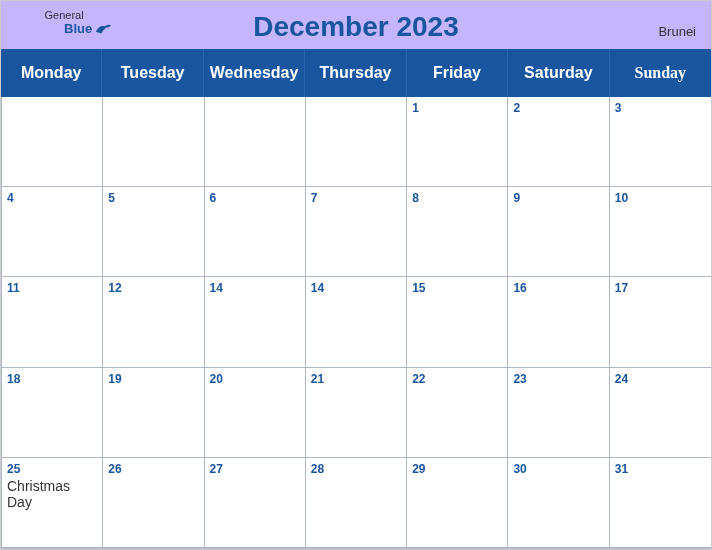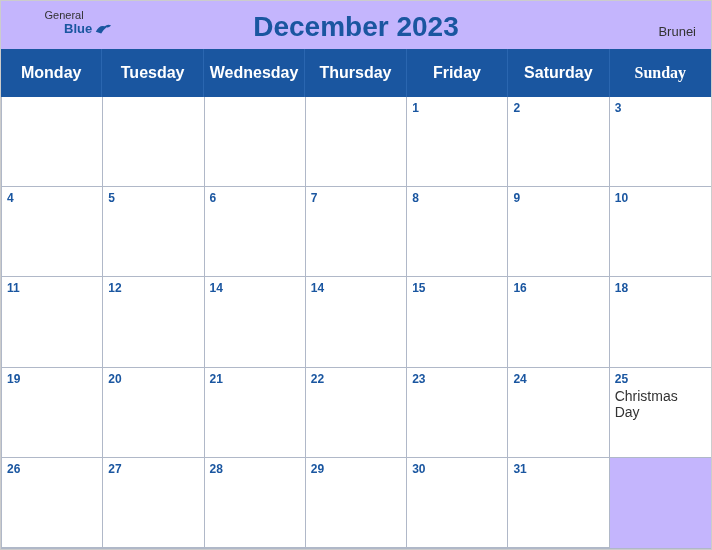--- a/index.html
+++ b/index.html
@@ -189,20 +189,23 @@
       <div class="day-cell">
         <span class="day-number">14</span>
       </div>
       <div class="day-cell">
         <span class="day-number">15</span>
       </div>
       <div class="day-cell">
         <span class="day-number">16</span>
       </div>
       <div class="day-cell">
+        <span class="day-number">17</span>
+      </div>
+      <div class="day-cell">
         <span class="day-number">18</span>
       </div>
       <div class="day-cell">
         <span class="day-number">19</span>
       </div>
       <div class="day-cell">
         <span class="day-number">20</span>
       </div>
       <div class="day-cell">
         <span class="day-number">21</span>

